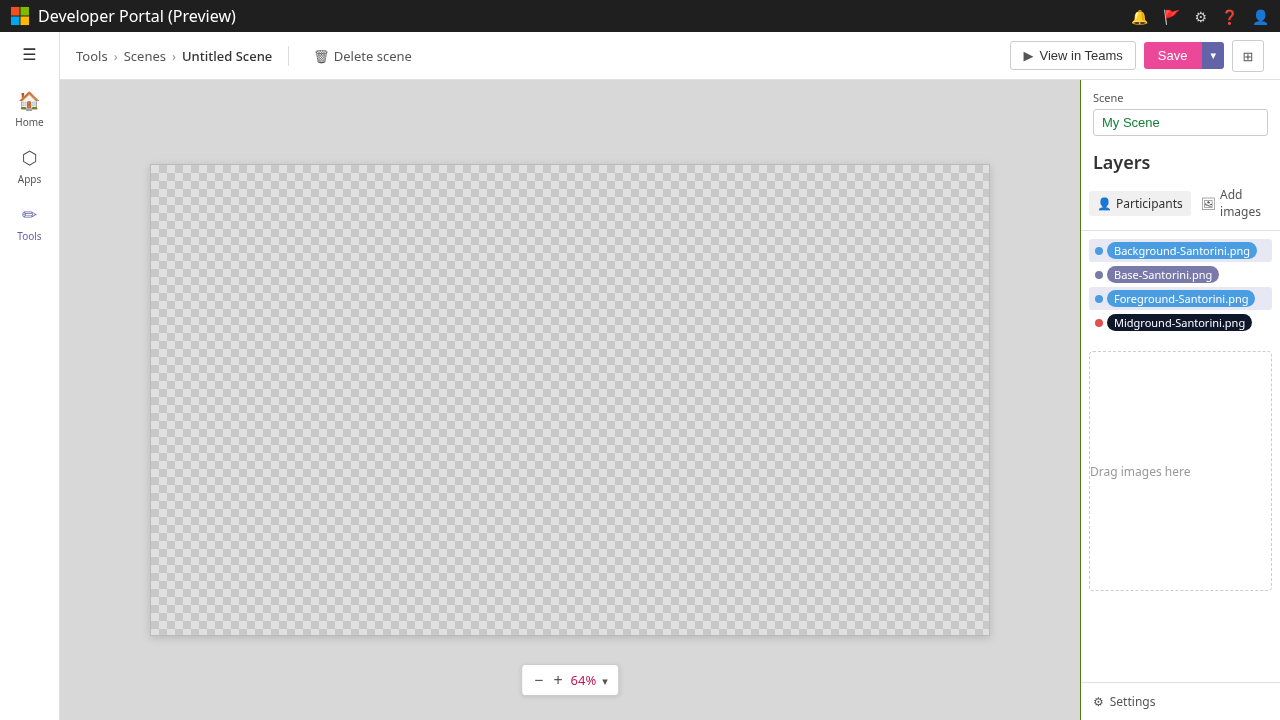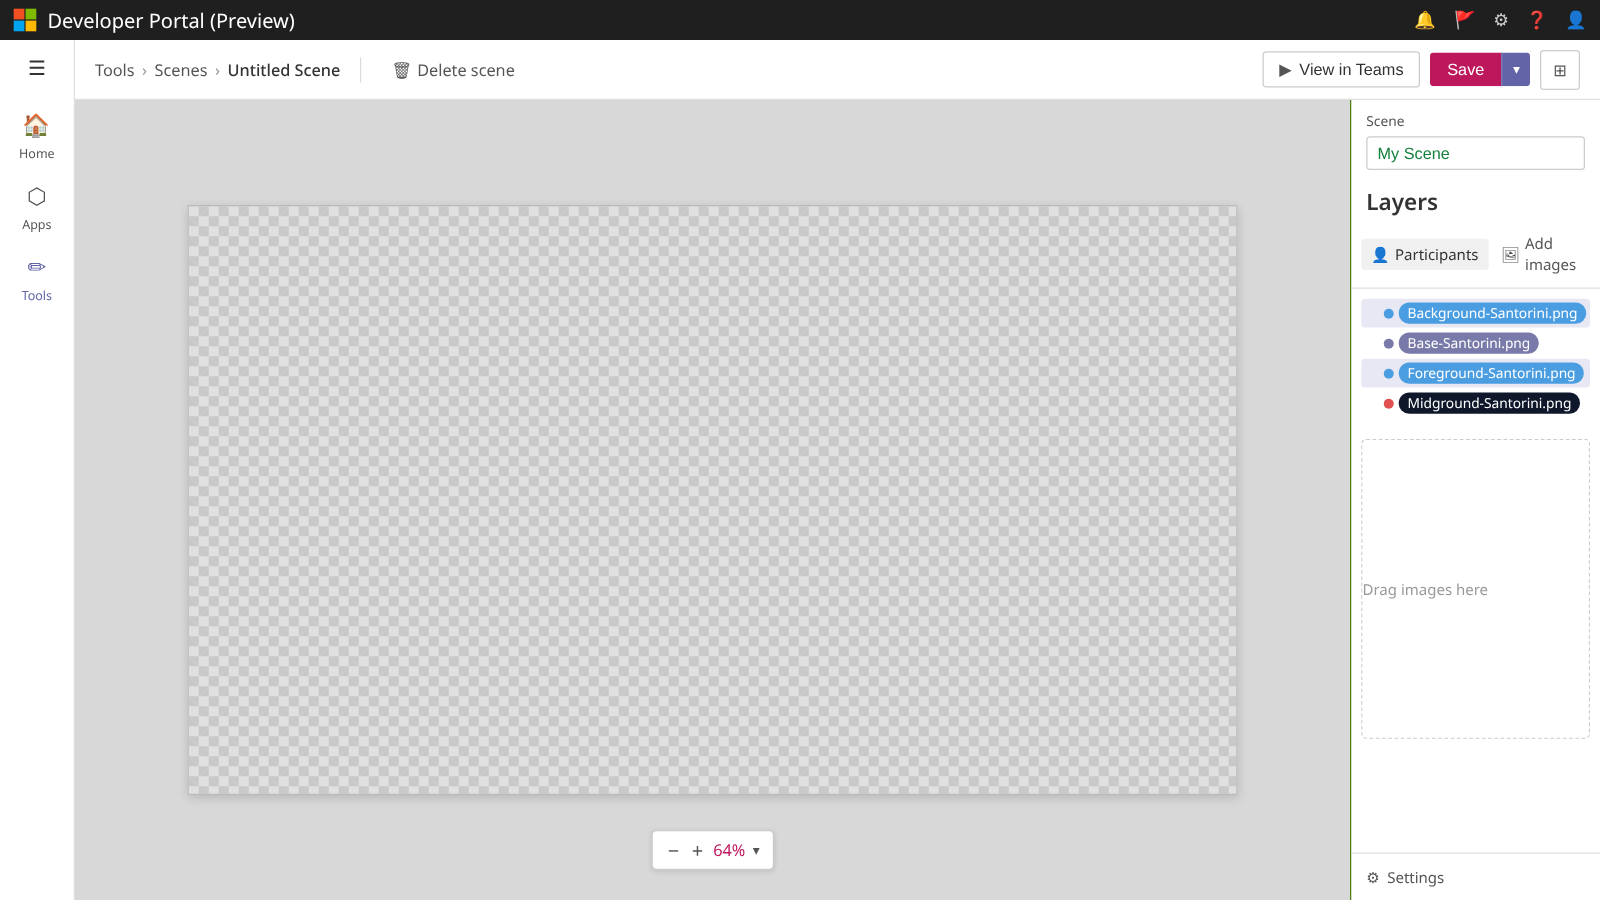--- a/index.html
+++ b/index.html
@@ -93,21 +93,21 @@
     .breadcrumb-right { margin-left: auto; display: flex; align-items: center; gap: 8px; }
     .view-in-teams-btn {
       display: flex; align-items: center; gap: 6px;
       background: #fff; border: 1px solid #ccc;
       border-radius: 3px; padding: 6px 12px;
       cursor: pointer; font-size: 13px; color: #333;
     }
     .play-icon { color: #555; }
     .save-btn-group { display: flex; border-radius: 3px; overflow: hidden; }
     .save-btn {
-      background: #be185d; color: #fff; border: none;
+      background: #ec4899; color: #fff; border: none;
       padding: 6px 14px; cursor: pointer; font-size: 13px;
     }
     .save-dropdown {
       background: #6264a7; color: #fff; border: none; border-left: 1px solid #7779b5;
       padding: 6px 8px; cursor: pointer; font-size: 11px;
     }
     .layout-icon-btn {
       width: 32px; height: 32px; display: flex; align-items: center; justify-content: center;
       border: 1px solid #ccc; border-radius: 3px; cursor: pointer; background: #fff; color: #555;
     }
@@ -206,21 +206,21 @@
     .layers-list-area {
       flex: 1;
       overflow-y: auto;
       position: relative;
     }
     .layers-preview {
       padding: 8px;
     }
     .layer-item {
       display: flex; align-items: center; gap: 4px;
-      padding: 3px 18px;
+      padding: 3px 6px;
       border-radius: 3px;
       cursor: pointer;
       font-size: 11px;
       margin-bottom: 1px;
     }
     .layer-dot { width: 8px; height: 8px; border-radius: 50%; flex-shrink: 0; }
     .layer-item.selected { background: #e8e8f5; }
     .layer-badge {
       background: #5558a7;
       color: #fff;

